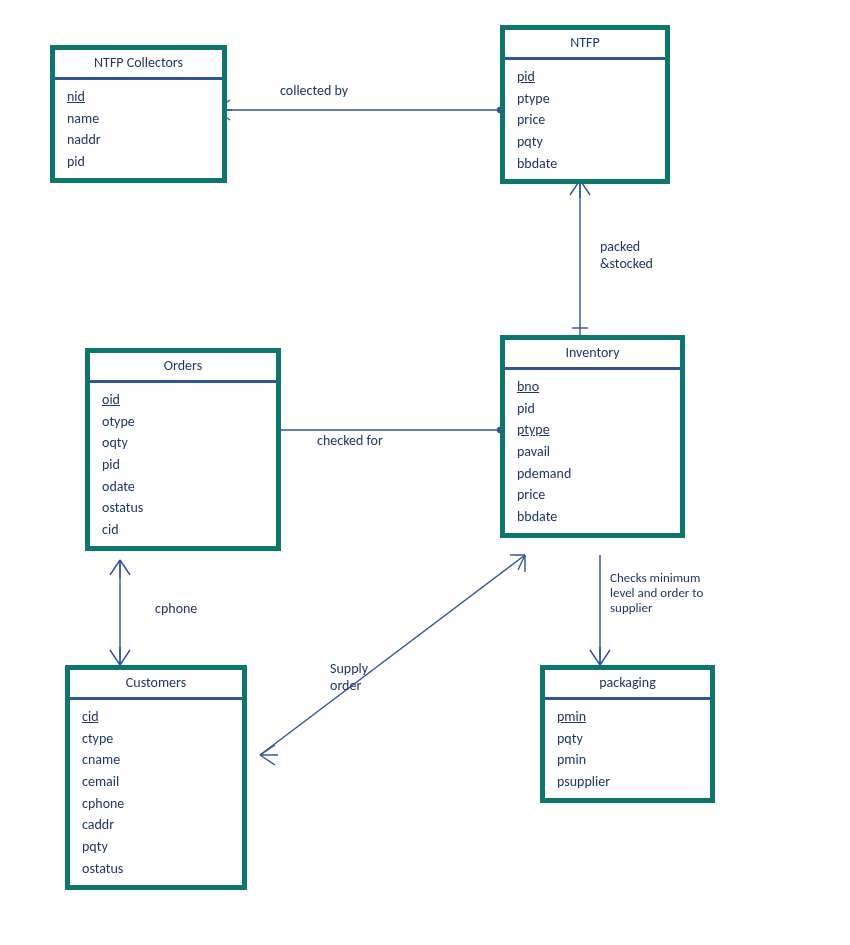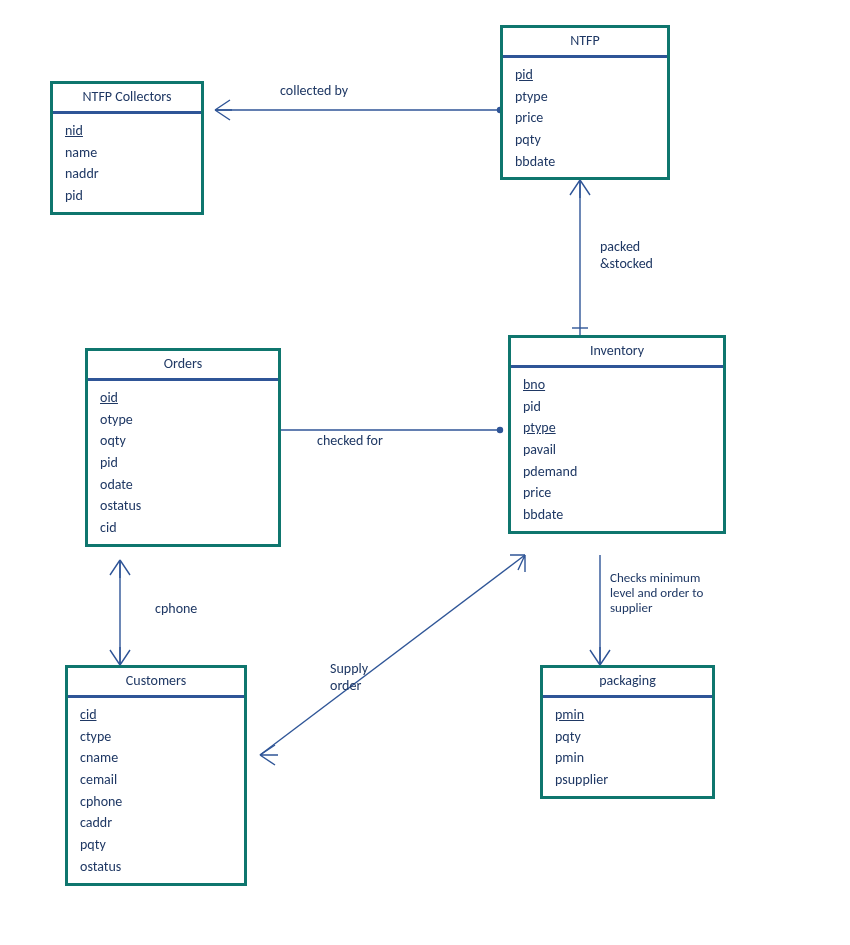--- a/index.html
+++ b/index.html
@@ -12,21 +12,21 @@
     font-size: 14px;
     color: #1f3864;
   }
   .canvas {
     position: relative;
     width: 850px;
     height: 945px;
   }
   .entity {
     position: absolute;
-    border: 3px solid #0f766e;
+    border: 5px solid #0f766e;
     background: #fff;
     box-sizing: border-box;
   }
   .entity-title {
     border-bottom: 3px solid #2f5597;
     text-align: center;
     padding: 4px 6px 6px 6px;
     font-size: 14px;
     color: #1f3864;
   }
@@ -93,21 +93,21 @@
       <path d="M525,555 L510,555 M525,555 L518,570 M525,555 L525,572"></path>
 
       <path d="M260,755 L275,745 M260,755 L275,765 M260,755 L278,755"></path>
 
       <line x1="600" y1="555" x2="600" y2="665"></line>
 
       <path d="M600,665 L590,650 M600,665 L610,650 M600,665 L600,647"></path>
     </g>
   </svg>
 
-  <div class="entity" style="left:50px; top:45px; width:154px;margin-top:36px;">
+  <div class="entity" style="left:50px; top:45px; width:177px;">
     <div class="entity-title">NTFP Collectors</div>
     <div class="attrs">
       <div class="attr pk">nid</div>
       <div class="attr">name</div>
       <div class="attr">naddr</div>
       <div class="attr">pid</div>
     </div>
   </div>
 
   <div class="entity" style="left:500px; top:25px; width:170px;">
@@ -127,21 +127,21 @@
       <div class="attr pk">oid</div>
       <div class="attr">otype</div>
       <div class="attr">oqty</div>
       <div class="attr">pid</div>
       <div class="attr">odate</div>
       <div class="attr">ostatus</div>
       <div class="attr">cid</div>
     </div>
   </div>
 
-  <div class="entity" style="left:500px; top:335px; width:218px;margin-left:8px;">
+  <div class="entity" style="left:500px; top:335px; width:185px;">
     <div class="entity-title">Inventory</div>
     <div class="attrs">
       <div class="attr pk">bno</div>
       <div class="attr">pid</div>
       <div class="attr pk">ptype</div>
       <div class="attr">pavail</div>
       <div class="attr">pdemand</div>
       <div class="attr">price</div>
       <div class="attr">bbdate</div>
     </div>

